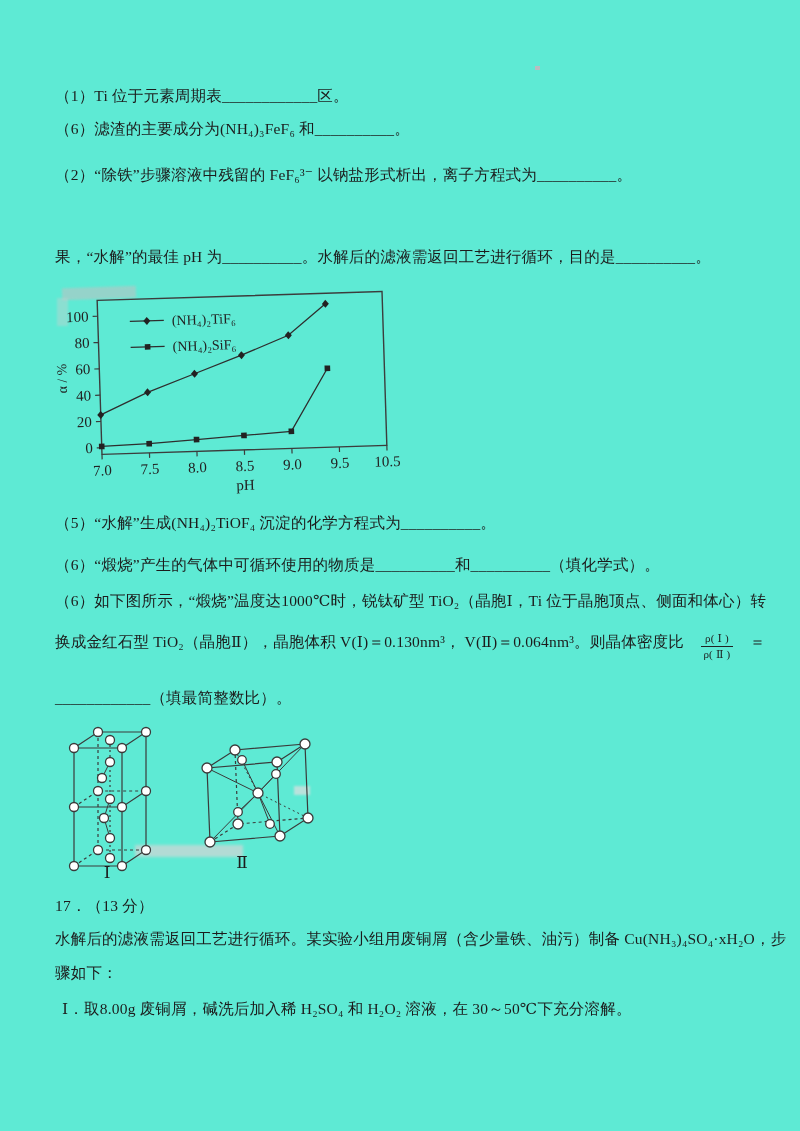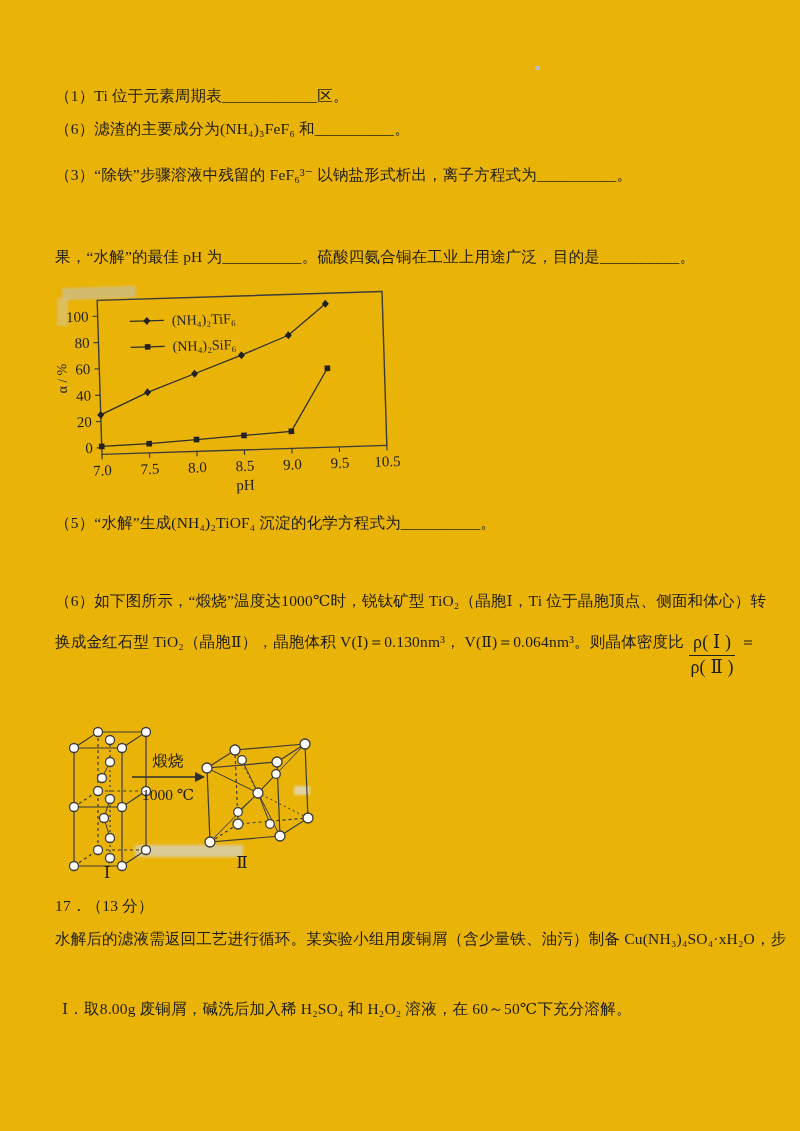--- a/index.html
+++ b/index.html
@@ -1,22 +1,22 @@
 <!DOCTYPE html>
 <html><head>
 <meta charset="utf-8">
 <style>
   html,body{margin:0;padding:0;background:#ffffff;}
-  .page{position:relative;width:800px;height:1131px;background:#eab308;overflow:hidden;
+  .page{position:relative;width:800px;height:1131px;background:#5eead4;overflow:hidden;
         font-family:"Liberation Serif","DejaVu Serif",serif;color:#1c1c1c;}
   .line{position:absolute;left:55px;width:720px;font-size:15.5px;line-height:1.35;
         letter-spacing:.2px;white-space:nowrap;}
   .indent{left:62px;}
   .frac{display:inline-flex;flex-direction:column;align-items:center;vertical-align:middle;
-        font-size:18px;line-height:1.2;margin:0 5px;}
+        font-size:11px;line-height:1.2;margin:0 17px;}
   .frac .num{border-bottom:1.3px solid #222;padding:0 4px 1px;}
   .frac .den{padding-top:1px;}
   .flexline{display:flex;align-items:flex-start;}
   .chart-wrap{position:absolute;left:54px;top:282px;width:372px;height:214px;
         transform:rotate(-1.8deg);}
   .crystal-svg{position:absolute;}
   .cell-label{position:absolute;font-size:17px;text-align:center;}
   .arrow-block{position:absolute;left:129px;top:752px;width:78px;text-align:center;
         font-size:15.5px;line-height:1.1;}
   .arrow-block .albl{display:block;}
@@ -35,22 +35,22 @@
 <div class="page">
 
   <div class="artifact dot1"></div>
   <div class="artifact smudge1"></div>
   <div class="artifact smudge2"></div>
   <div class="artifact smudge3"></div>
   <div class="artifact smudge4"></div>
 
   <div class="line" style="top:86px">（1）Ti 位于元素周期表____________区。</div>
   <div class="line" style="top:119px">（6）滤渣的主要成分为(NH₄)₃FeF₆ 和__________。</div>
-  <div class="line" style="top:165px">（3）“除铁”步骤溶液中残留的 FeF₆³⁻ 以钠盐形式析出，离子方程式为__________。</div>
-  <div class="line" style="top:247px">果，“水解”的最佳 pH 为__________。硫酸四氨合铜在工业上用途广泛，目的是__________。</div>
+  <div class="line" style="top:165px">（2）“除铁”步骤溶液中残留的 FeF₆³⁻ 以钠盐形式析出，离子方程式为__________。</div>
+  <div class="line" style="top:247px">果，“水解”的最佳 pH 为__________。水解后的滤液需返回工艺进行循环，目的是__________。</div>
 
   <div class="chart-wrap">
     <svg id="chartsvg" width="372" height="214" viewBox="0 0 372 214">
         <rect x="46" y="14" width="285" height="154" fill="none" stroke="#3c3c3c" stroke-width="1.4"></rect>
         <line x1="41" y1="161.4188034188034" x2="46" y2="161.4188034188034" stroke="#3c3c3c" stroke-width="1.2"></line>
         <text x="37" y="166.4188034188034" text-anchor="end" font-size="15" fill="#222">0</text>
         <line x1="41" y1="135.0940170940171" x2="46" y2="135.0940170940171" stroke="#3c3c3c" stroke-width="1.2"></line>
         <text x="37" y="140.0940170940171" text-anchor="end" font-size="15" fill="#222">20</text>
         <line x1="41" y1="108.76923076923077" x2="46" y2="108.76923076923077" stroke="#3c3c3c" stroke-width="1.2"></line>
         <text x="37" y="113.76923076923077" text-anchor="end" font-size="15" fill="#222">40</text>
@@ -93,31 +93,33 @@
         <rect x="185.7" y="150.7213675213675" width="5.6" height="5.6" fill="#222"></rect>
         <rect x="233.2" y="148.08888888888887" width="5.6" height="5.6" fill="#222"></rect>
         <rect x="271.2" y="86.22564102564104" width="5.6" height="5.6" fill="#222"></rect>
         <line x1="78" y1="62" x2="112" y2="62" stroke="#2e2e2e" stroke-width="1.3"></line>
         <rect x="92.2" y="59.2" width="5.6" height="5.6" fill="#222"></rect>
         <text x="120" y="67" font-size="14" fill="#222">(NH₄)₂SiF₆</text>
       </svg>
   </div>
 
   <div class="line" style="top:513px">（5）“水解”生成(NH₄)₂TiOF₄ 沉淀的化学方程式为__________。</div>
+  <div class="line" style="top:555px">（6）“煅烧”产生的气体中可循环使用的物质是__________和__________（填化学式）。</div>
   <div class="line" style="top:591px">（6）如下图所示，“煅烧”温度达1000℃时，锐钛矿型 TiO₂（晶胞Ⅰ，Ti 位于晶胞顶点、侧面和体心）转</div>
 
   <div class="line flexline" style="top:632px;height:54px">
     <span>换成金红石型 TiO₂（晶胞Ⅱ），晶胞体积 V(Ⅰ)＝0.130nm³， V(Ⅱ)＝0.064nm³。则晶体密度比</span>
     <span class="frac">
       <span class="num">ρ( Ⅰ )</span>
       <span class="den">ρ( Ⅱ )</span>
     </span>
     <span>＝</span>
   </div>
 
+  <div class="line" style="top:688px">____________（填最简整数比）。</div>
 
   <svg class="crystal-svg" style="left:52px;top:718px" width="130" height="160" viewBox="0 0 130 160">
     <g stroke="#3a3a3a" stroke-width="1.2" fill="none">
 
       <path d="M22 30 L70 30 L70 148 L22 148 Z"></path>
       <path d="M70 30 L94 14 L94 132 L70 148"></path>
       <path d="M22 30 L46 14 L94 14"></path>
       <path d="M22 89 L70 89 L94 73"></path>
 
       <path d="M46 14 L46 132 L94 132" stroke-dasharray="3,3"></path>
@@ -144,28 +146,20 @@
         <circle cx="58" cy="140" r="4.5"></circle>
       <circle cx="58" cy="44" r="4.5"></circle>
         <circle cx="50" cy="60" r="4.5"></circle>
       <circle cx="58" cy="81" r="4.5"></circle>
         <circle cx="52" cy="100" r="4.5"></circle>
       <circle cx="58" cy="120" r="4.5"></circle>
     </g>
   </svg>
   <div class="cell-label" style="left:52px;top:862px;width:110px">Ⅰ</div>
 
-  <div class="arrow-block">
-    <span class="albl">煅烧</span>
-    <svg width="78" height="14" viewBox="0 0 78 14">
-      <line x1="3" y1="8" x2="66" y2="8" stroke="#2e2e2e" stroke-width="1.6"></line>
-      <polygon points="66,3 76,8 66,13" fill="#2e2e2e"></polygon>
-    </svg>
-    <span class="albl">1000 ℃</span>
-  </div>
 
   <svg class="crystal-svg" style="left:192px;top:724px" width="135" height="130" viewBox="0 0 135 130">
     <g stroke="#3a3a3a" stroke-width="1.2" fill="none">
 
       <path d="M18 118 L88 112 L85 38 L15 44 Z"></path>
       <path d="M15 44 L43 26 L113 20 L85 38"></path>
       <path d="M88 112 L116 94 L113 20"></path>
 
       <path d="M18 118 L46 100 L116 94" stroke-dasharray="3,3"></path>
       <path d="M46 100 L43 26" stroke-dasharray="3,3"></path>
@@ -188,15 +182,16 @@
       <circle cx="50" cy="36" r="4.3"></circle>
         <circle cx="84" cy="50" r="4.3"></circle>
       <circle cx="46" cy="88" r="4.3"></circle>
         <circle cx="78" cy="100" r="4.3"></circle>
     </g>
   </svg>
   <div class="cell-label" style="left:192px;top:852px;width:100px">Ⅱ</div>
 
   <div class="line" style="top:896px">17．（13 分）</div>
   <div class="line" style="top:929px">水解后的滤液需返回工艺进行循环。某实验小组用废铜屑（含少量铁、油污）制备 Cu(NH₃)₄SO₄·xH₂O，步</div>
-  <div class="line indent" style="top:999px">Ⅰ．取8.00g 废铜屑，碱洗后加入稀 H₂SO₄ 和 H₂O₂ 溶液，在 60～50℃下充分溶解。</div>
+  <div class="line" style="top:963px">骤如下：</div>
+  <div class="line indent" style="top:999px">Ⅰ．取8.00g 废铜屑，碱洗后加入稀 H₂SO₄ 和 H₂O₂ 溶液，在 30～50℃下充分溶解。</div>
 
 </div>
 
 </body></html>

